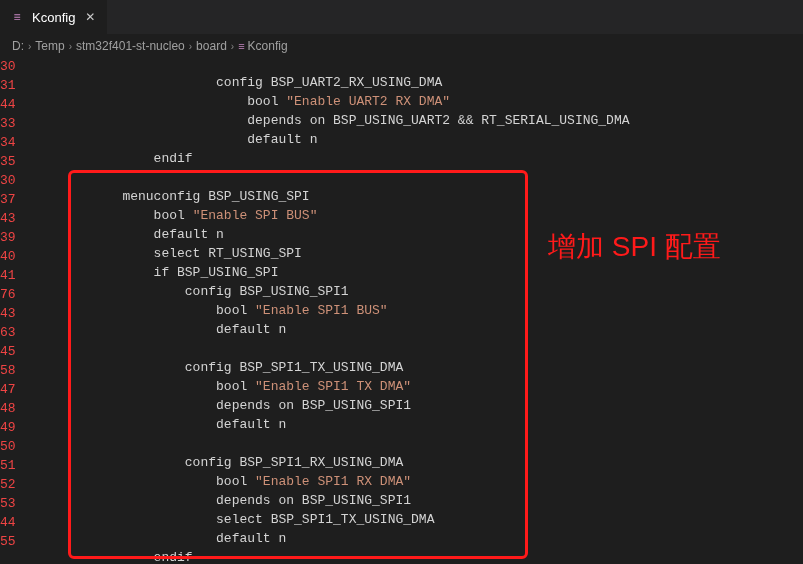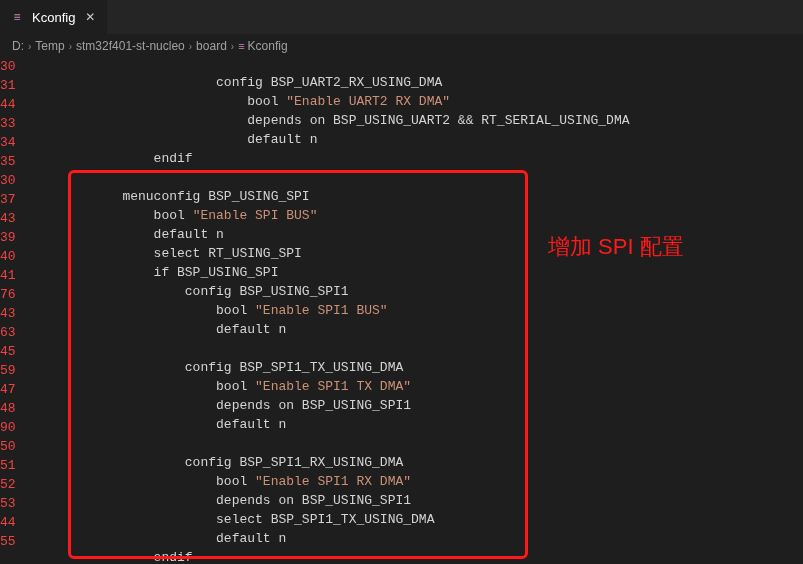--- a/index.html
+++ b/index.html
@@ -66,21 +66,21 @@
   .s { color:#ce9178; }
   .annot-box {
     position:absolute;
     border: 3px solid #ff1a1a;
     border-radius: 6px;
     pointer-events:none;
   }
   .annot-text {
     position:absolute;
     color:#ff1a1a;
-    font-size:22px;
+    font-size:28px;
     font-family: "Microsoft YaHei","Segoe UI",sans-serif;
   }
 </style>
 </head>
 <body>
 
 <div class="tabbar">
   <div class="tab">
     <span class="tab-icon">≡</span>
     <span>Kconfig</span>
@@ -111,24 +111,24 @@
       <div>30</div>
       <div>37</div>
       <div>43</div>
       <div>39</div>
       <div>40</div>
       <div>41</div>
       <div>76</div>
       <div>43</div>
       <div>63</div>
       <div>45</div>
-      <div>59</div>
+      <div>58</div>
       <div>47</div>
       <div>48</div>
-      <div>90</div>
+      <div>49</div>
       <div>50</div>
       <div>51</div>
       <div>52</div>
       <div>53</div>
       <div>44</div>
       <div>55</div>
     </div>
   <div class="code" id="code"><div class="code-line">                    config BSP_UART2_RX_USING_DMA</div><div class="code-line">                        bool <span class="s">"Enable UART2 RX DMA"</span></div><div class="code-line">                        depends on BSP_USING_UART2 &amp;&amp; RT_SERIAL_USING_DMA</div><div class="code-line">                        default n</div><div class="code-line">            endif</div><div class="code-line"> </div><div class="code-line">        menuconfig BSP_USING_SPI</div><div class="code-line">            bool <span class="s">"Enable SPI BUS"</span></div><div class="code-line">            default n</div><div class="code-line">            select RT_USING_SPI</div><div class="code-line">            if BSP_USING_SPI</div><div class="code-line">                config BSP_USING_SPI1</div><div class="code-line">                    bool <span class="s">"Enable SPI1 BUS"</span></div><div class="code-line">                    default n</div><div class="code-line"> </div><div class="code-line">                config BSP_SPI1_TX_USING_DMA</div><div class="code-line">                    bool <span class="s">"Enable SPI1 TX DMA"</span></div><div class="code-line">                    depends on BSP_USING_SPI1</div><div class="code-line">                    default n</div><div class="code-line"> </div><div class="code-line">                config BSP_SPI1_RX_USING_DMA</div><div class="code-line">                    bool <span class="s">"Enable SPI1 RX DMA"</span></div><div class="code-line">                    depends on BSP_USING_SPI1</div><div class="code-line">                    select BSP_SPI1_TX_USING_DMA</div><div class="code-line">                    default n</div><div class="code-line">            endif</div></div>
 
   <div class="annot-box" style="left:68px; top:113px; width:460px; height:389px;"></div>

